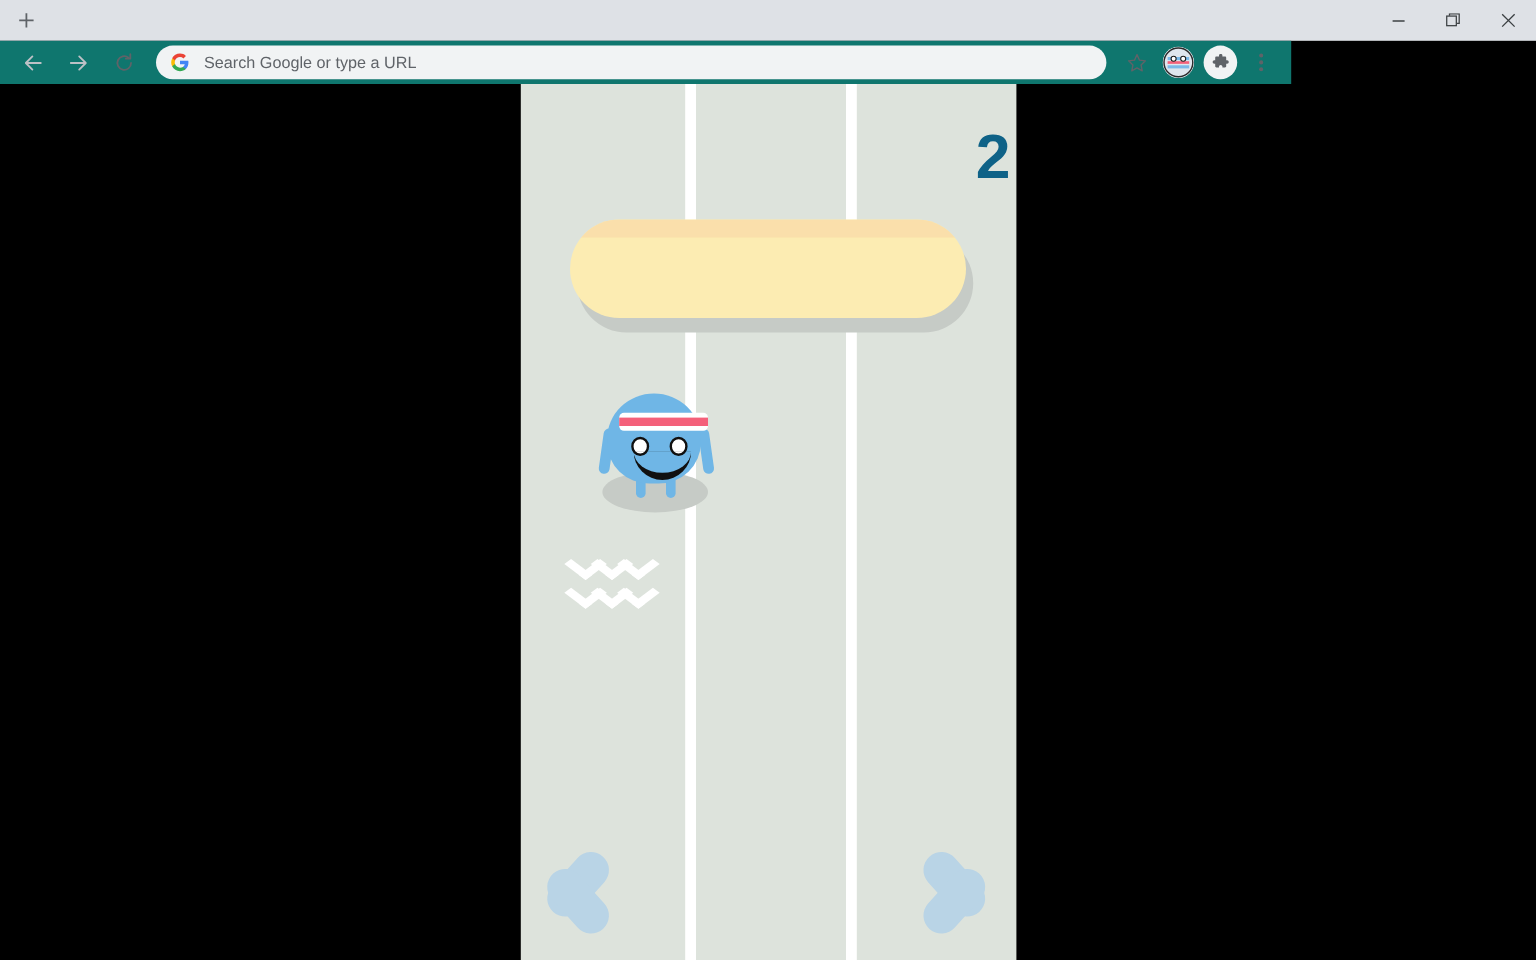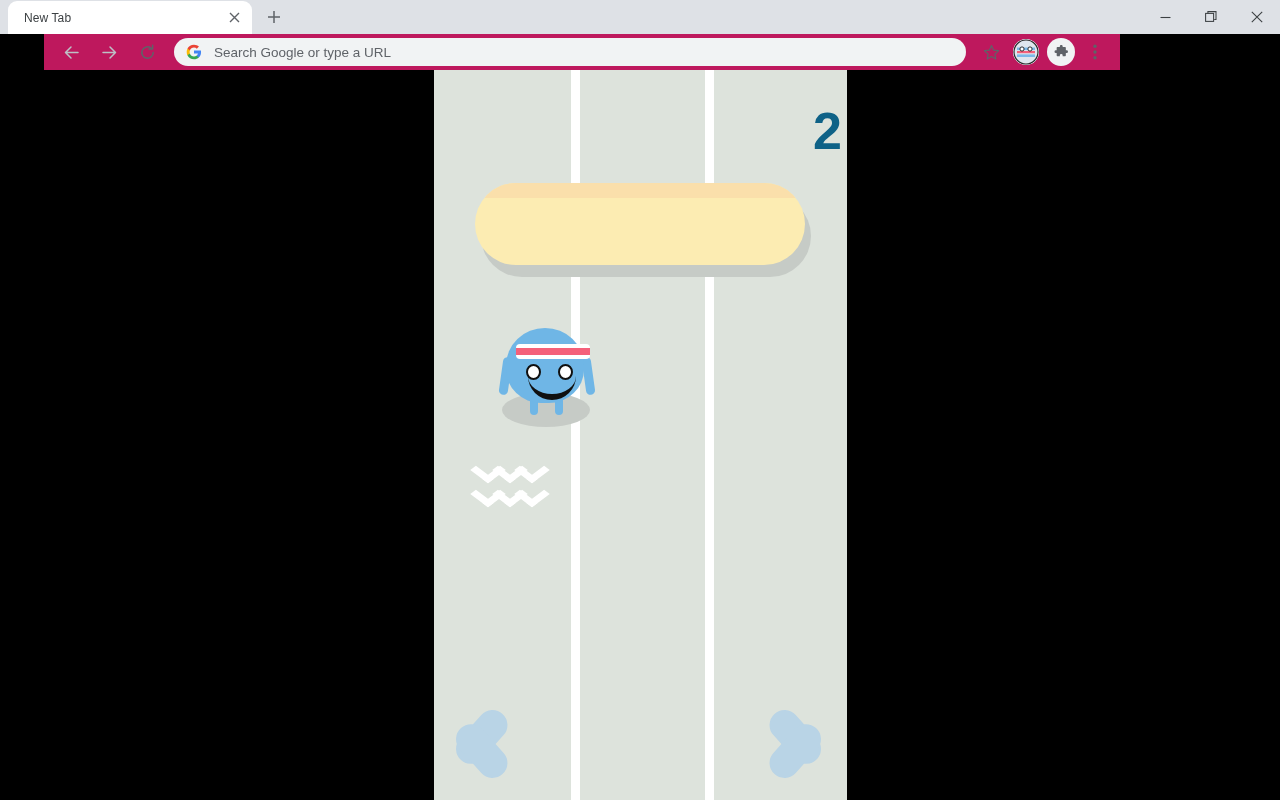--- a/index.html
+++ b/index.html
@@ -53,24 +53,23 @@
     display: flex; align-items: center;
   }
   .win-ctrl {
     width: 46px; height: 34px;
     display: flex; align-items: center; justify-content: center;
     color: #3c4043;
   }
 
   #toolbar {
     position: absolute; left: 0; top: 34px; width: 1076px; height: 36px;
-    background: #be185d;
+    background: #0f766e;
     display: flex; align-items: center;
     padding: 0 8px;
-    margin-left: 44px;
   }
   .nav-btn {
     width: 28px; height: 28px; margin: 0 5px;
     display: flex; align-items: center; justify-content: center;
     border-radius: 50%;
   }
   #nav-back, #nav-forward { color: #bdc1c6; }
   #nav-reload { color: #5f6368; }
 
   #omnibox {
@@ -273,28 +272,20 @@
   #nav-chevron-right .chev-bar-a { left: 30px; top: 4px;  transform: rotate(-42deg); transform-origin: 50% 100%; }
   #nav-chevron-right .chev-bar-b { left: 30px; top: 34px; transform: rotate(42deg); transform-origin: 50% 0%; }
 </style>
 </head>
 <body>
 
 <div id="browser-window">
 
   <div id="tab-strip">
 
-    <div id="tab-active">
-      <span id="tab-title">New Tab</span>
-      <span id="tab-close">
-        <svg width="11" height="11" viewBox="0 0 11 11" aria-hidden="true">
-          <path d="M1 1 L10 10 M10 1 L1 10" stroke="currentColor" stroke-width="1.4" fill="none"></path>
-        </svg>
-      </span>
-    </div>
 
     <div id="new-tab-button">
       <svg width="14" height="14" viewBox="0 0 14 14" aria-hidden="true">
         <path d="M7 1 L7 13 M1 7 L13 7" stroke="currentColor" stroke-width="1.5" fill="none"></path>
       </svg>
     </div>
 
     <div id="window-controls">
       <div class="win-ctrl">
         <svg width="11" height="11" viewBox="0 0 11 11" aria-hidden="true">

